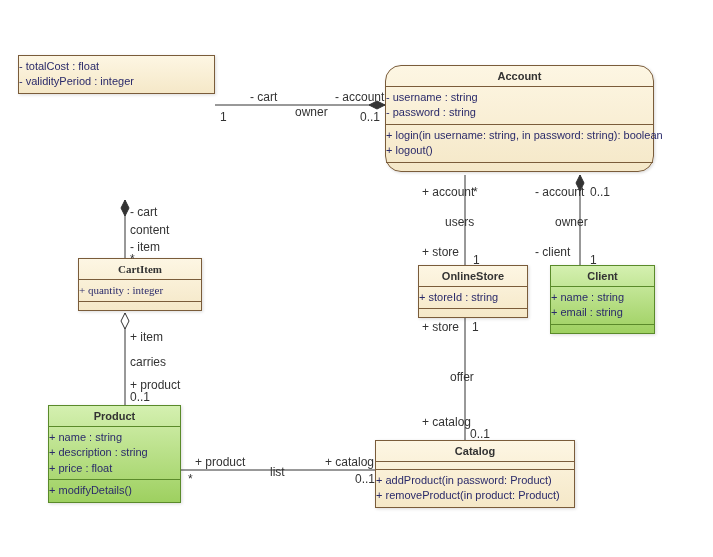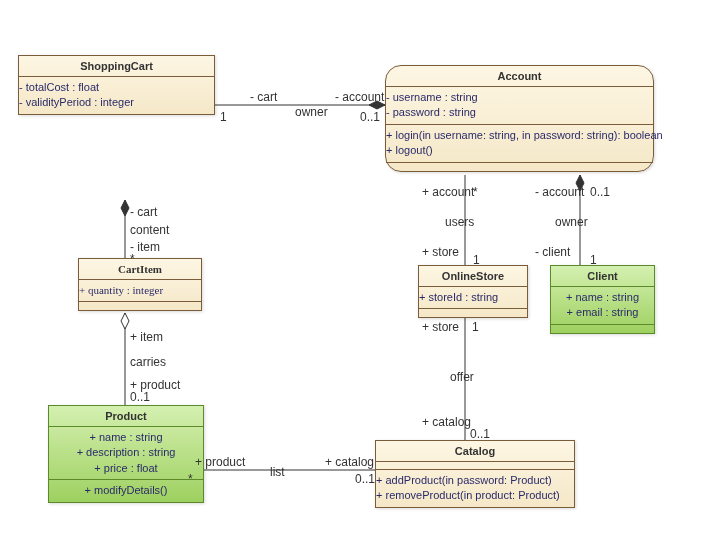--- a/index.html
+++ b/index.html
@@ -2,21 +2,21 @@
 <html><head>
 <meta charset="utf-8">
 <style>
   * { box-sizing: border-box; margin: 0; padding: 0; }
   body { font-family: Arial, sans-serif; font-size: 11px; background: #fff; width: 713px; height: 557px; position: relative; }
   .uml-class { position: absolute; border: 1px solid #7a5c3a; background: linear-gradient(to bottom, #fdf6e3, #f5e8c8); box-shadow: 1px 1px 3px rgba(0,0,0,0.15); }
   .uml-class.green { background: linear-gradient(to bottom, #d4f0b0, #9ed060); border-color: #5a8a2a; }
   .uml-header { text-align: center; font-weight: bold; padding: 4px 6px; border-bottom: 1px solid #7a5c3a; color: #333; }
   .uml-class.green .uml-header { border-color: #5a8a2a; }
   .uml-section { border-bottom: 1px solid #7a5c3a; padding: 3px 0; min-height: 8px; color: #2a2a6a; }
-  .uml-class.green .uml-section { border-color: #5a8a2a; text-align: center; }
+  .uml-class.green .uml-section { border-color: #5a8a2a; }
   .uml-section:last-child { border-bottom: none; }
   .uml-line { white-space: nowrap; line-height: 1.4; }
   .label { position: absolute; font-size: 12px; color: #333; white-space: nowrap; }
   svg.connector { position: absolute; top:0; left:0; width:713px; height:557px; pointer-events:none; }
   .conn-line { stroke: #333; stroke-width: 1; fill: none; }
   .diamond-filled { fill: #333; stroke: #333; }
   .diamond-open { fill: #fff; stroke: #333; }
 </style>
 </head>
 <body>
@@ -36,21 +36,20 @@
 
   <line class="conn-line" x1="580" y1="175" x2="580" y2="265"></line>
   <polygon class="diamond-filled" points="580,175 576,183 580,191 584,183"></polygon>
 
   <line class="conn-line" x1="465" y1="313" x2="465" y2="440"></line>
 
   <line class="conn-line" x1="375" y1="470" x2="181" y2="470"></line>
 </svg>
 
 <div class="uml-class" style="left:18px; top:55px; width:197px;">
-  <div class="uml-header">ShoppingCart</div>
   <div class="uml-section">
     <div class="uml-line">- totalCost : float</div>
     <div class="uml-line">- validityPeriod : integer</div>
   </div>
 </div>
 
 <div class="uml-class" style="left:385px; top:65px; width:269px;border-radius:16px;">
   <div class="uml-header">Account</div>
   <div class="uml-section">
     <div class="uml-line">- username : string</div>
@@ -81,21 +80,21 @@
 
 <div class="uml-class green" style="left:550px; top:265px; width:105px;">
   <div class="uml-header">Client</div>
   <div class="uml-section">
     <div class="uml-line">+ name : string</div>
     <div class="uml-line">+ email : string</div>
   </div>
   <div class="uml-section"></div>
 </div>
 
-<div class="uml-class green" style="left:48px; top:405px; width:156px;">
+<div class="uml-class green" style="left:48px; top:405px; width:133px;">
   <div class="uml-header">Product</div>
   <div class="uml-section">
     <div class="uml-line">+ name : string</div>
     <div class="uml-line">+ description : string</div>
     <div class="uml-line">+ price : float</div>
   </div>
   <div class="uml-section">
     <div class="uml-line">+ modifyDetails()</div>
   </div>
 </div>

